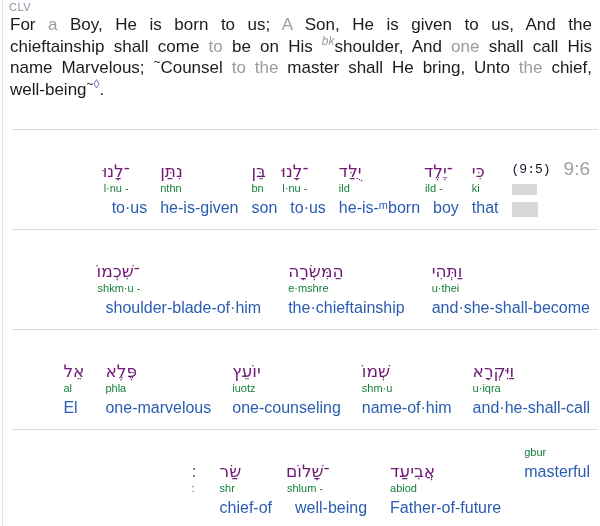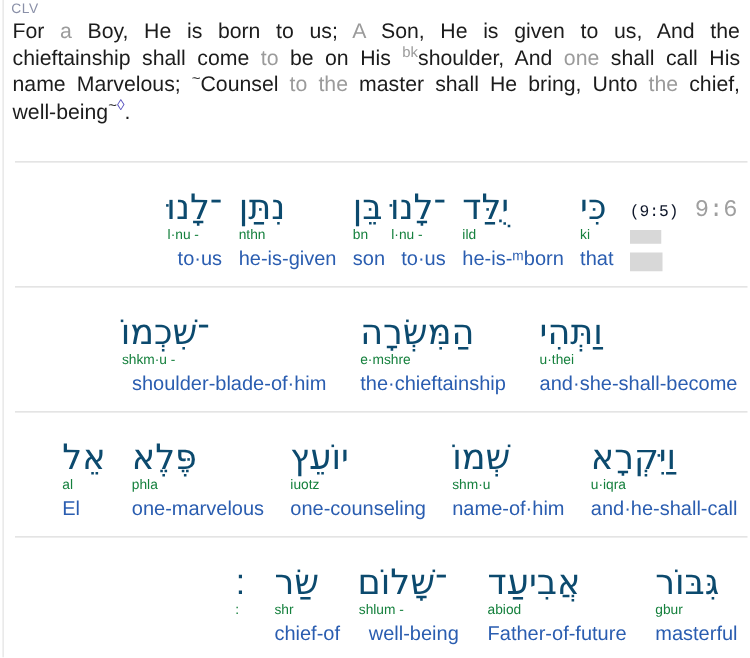--- a/index.html
+++ b/index.html
@@ -11,46 +11,46 @@
 
   
   .clv-label { margin:1px 0 0 9px; font-size:11px; letter-spacing:0.5px;
     color:var(--clv,#8a90a8); cursor:pointer; }
   .clv-text { margin:1px 8px 0 10px; font-size:17px; line-height:21.5px;
     color:#1c1c1c; }
   .clv-line { white-space:normal; }
   .clv-line.justify { text-align:justify; text-align-last:justify; }
   .tok.gray { color:var(--gray,#9b9b9b); }
   .tok.sup { vertical-align:super; font-size:70%; line-height:0; }
-  .tok.ital { }
+  .tok.ital { font-style:italic; }
   .tok.dia { color:var(--diamond,#5b55c0); font-size:72%; }
 
   
   .interlinear { margin:29px 2px 0 12px; }
   .verse-row { display:flex; direction:rtl; align-items:flex-start;
     gap:var(--g,22px); border-top:1px solid var(--divider,#dcdcdc);
     padding:16px 8px 9px 0; min-height:95px; }
   .verse-row:last-of-type { border-bottom:1px solid var(--divider,#dcdcdc); }
   .row-1 { --g:13px; }
   .row-2 { --g:27px; }
   .row-3 { --g:21px; }
   .row-4 { --g:23px; }
 
   .word { display:flex; flex-direction:column; align-items:flex-end; cursor:pointer; }
   .l-heb { height:36px; display:flex; align-items:flex-end;
-    font-family:"DejaVu Sans", sans-serif; font-size:28px; color:#0c4a6e;
+    font-family:"DejaVu Sans", sans-serif; font-size:17px; color:#701a75;
     direction:rtl; white-space:nowrap; line-height:1; padding-bottom:2px; }
   .l-heb.overhang { margin-left:-9px; }
   .l-tr { height:16px; font-size:11px; color:#15803d; direction:ltr;
     white-space:nowrap; text-align:right; }
   .l-tr.overhang { margin-left:-8px; }
   .l-gl { height:21px; font-size:16px; color:var(--blue,#2a5db0);
     direction:ltr; white-space:nowrap; margin-top:1px; }
 
-  .ref-col .l-heb { font-family:Liberation Mono, monospace; font-size:19px;
+  .ref-col .l-heb { font-family:Liberation Sans, sans-serif; font-size:19px;
     color:var(--ref,#9f9f9f); padding-bottom:4px; }
   .marker-col .l-heb { font-family:Liberation Mono, monospace; font-size:13px;
     color:#0f172a; padding-bottom:6px; }
   .ph-box { background:var(--box,#d8d8d8); display:block; }
   .ph-box.b1 { width:25px; height:11px; margin-top:2px; }
   .ph-box.b2 { width:26px; height:15px; margin-top:3px; }
 </style>
 </head>
 <body>
 
@@ -75,20 +75,25 @@
             <div class="ph-box b1"></div>
           </div>
           <div class="l-gl">
             <div class="ph-box b2"></div>
           </div>
         </div>
         <div class="word">
           <div class="l-heb">כִּי</div>
           <div class="l-tr">ki</div>
           <div class="l-gl">that</div>
+        </div>
+        <div class="word">
+          <div class="l-heb overhang">־יֶלֶד</div>
+          <div class="l-tr overhang">ild -</div>
+          <div class="l-gl">boy</div>
         </div>
         <div class="word">
           <div class="l-heb">יֻלַּד</div>
           <div class="l-tr">ild</div>
           <div class="l-gl">he-is-ᵐborn</div>
         </div>
         <div class="word">
           <div class="l-heb overhang">־לָנוּ</div>
           <div class="l-tr overhang">l·nu -</div>
           <div class="l-gl">to·us</div>
@@ -148,21 +153,20 @@
           <div class="l-gl">one-marvelous</div>
         </div>
         <div class="word">
           <div class="l-heb">אֵל</div>
           <div class="l-tr">al</div>
           <div class="l-gl">El</div>
         </div>
       </div>
       <div class="verse-row row-4">
         <div class="word">
-          <div class="l-heb">גִּבּוֹר</div>
           <div class="l-tr">gbur</div>
           <div class="l-gl">masterful</div>
         </div>
         <div class="word">
           <div class="l-heb">אֲבִיעַד</div>
           <div class="l-tr">abiod</div>
           <div class="l-gl">Father-of-future</div>
         </div>
         <div class="word">
           <div class="l-heb overhang">־שָׁלוֹם</div>

